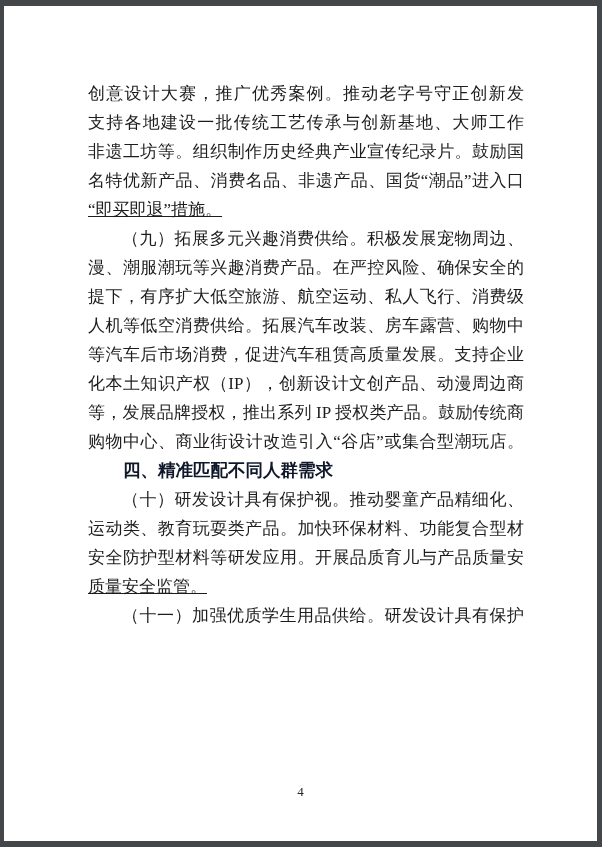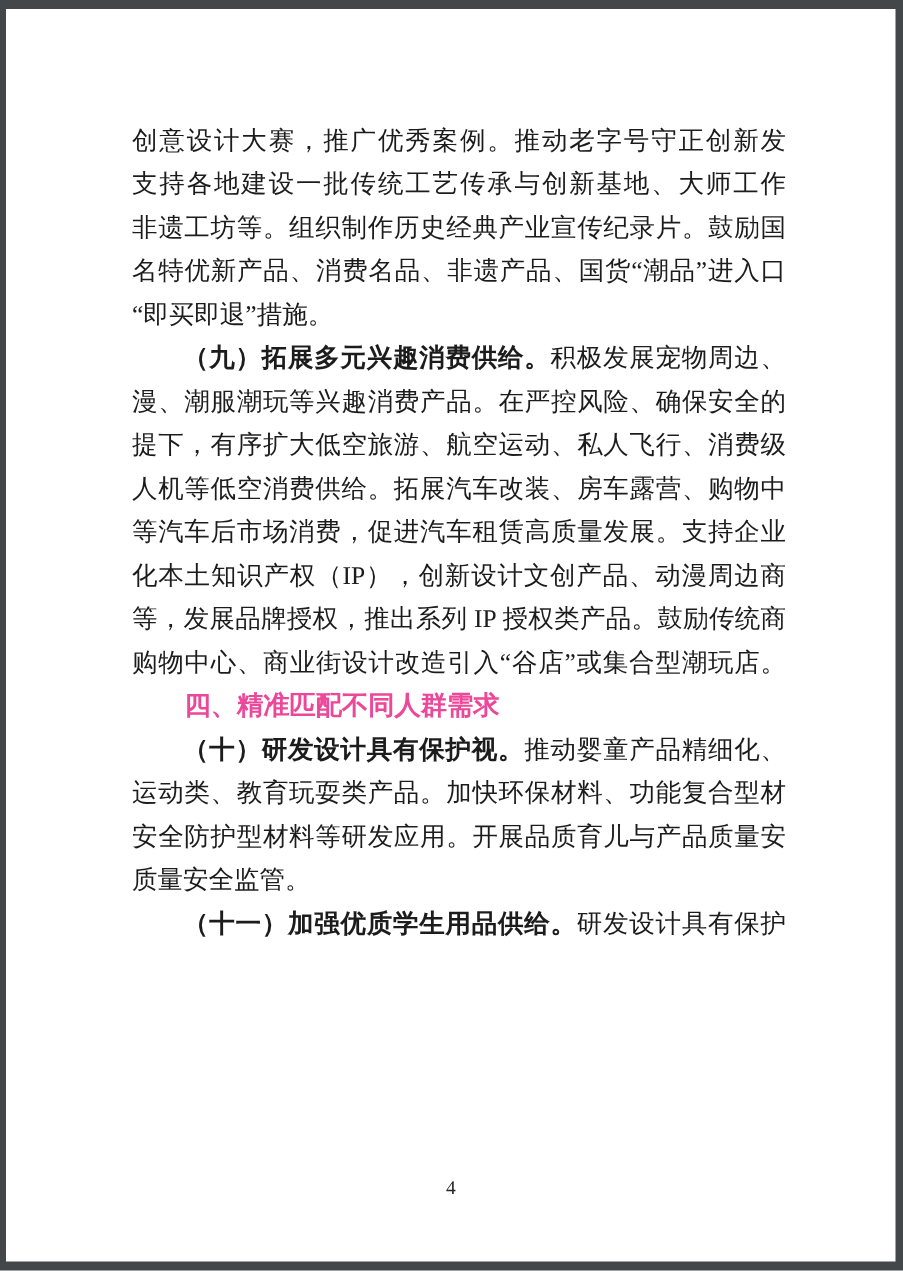--- a/index.html
+++ b/index.html
@@ -35,34 +35,35 @@
     font-size: 17px;
     letter-spacing: 0;
     text-align: justify;
     text-align-last: justify;
     white-space: normal;
     overflow: hidden;
   }
   .line.end {
     text-align: left;
     text-align-last: left;
+    text-decoration: underline;
   }
   .line.indent {
     text-indent: 2em;
   }
   .line.heading {
     font-family: "Liberation Sans", "DejaVu Sans", sans-serif;
     font-weight: bold;
     font-size: 17.5px;
     text-align: left;
     text-align-last: left;
-    color: #ec4899;
+    color: #0f172a;
   }
   .lead {
-    font-weight: 700;
+    font-weight: 400;
   }
   .page-number {
     position: absolute;
     left: 0;
     top: 778px;
     width: 100%;
     text-align: center;
     font-size: 13px;
     color: #26262b;
     line-height: 16px;

